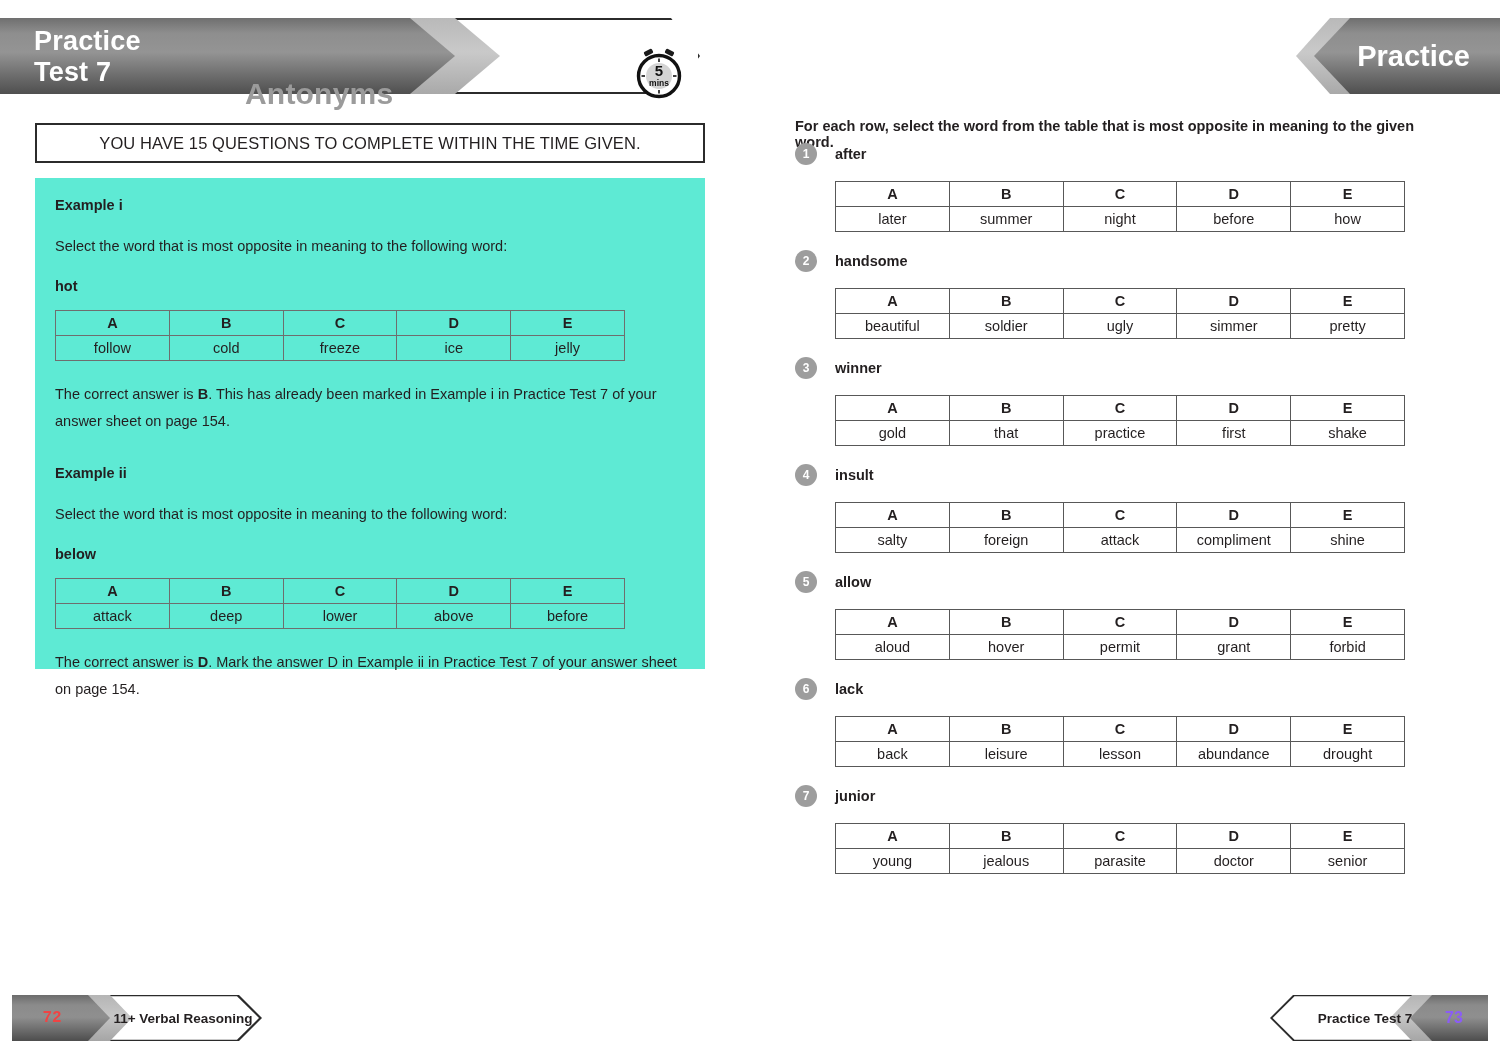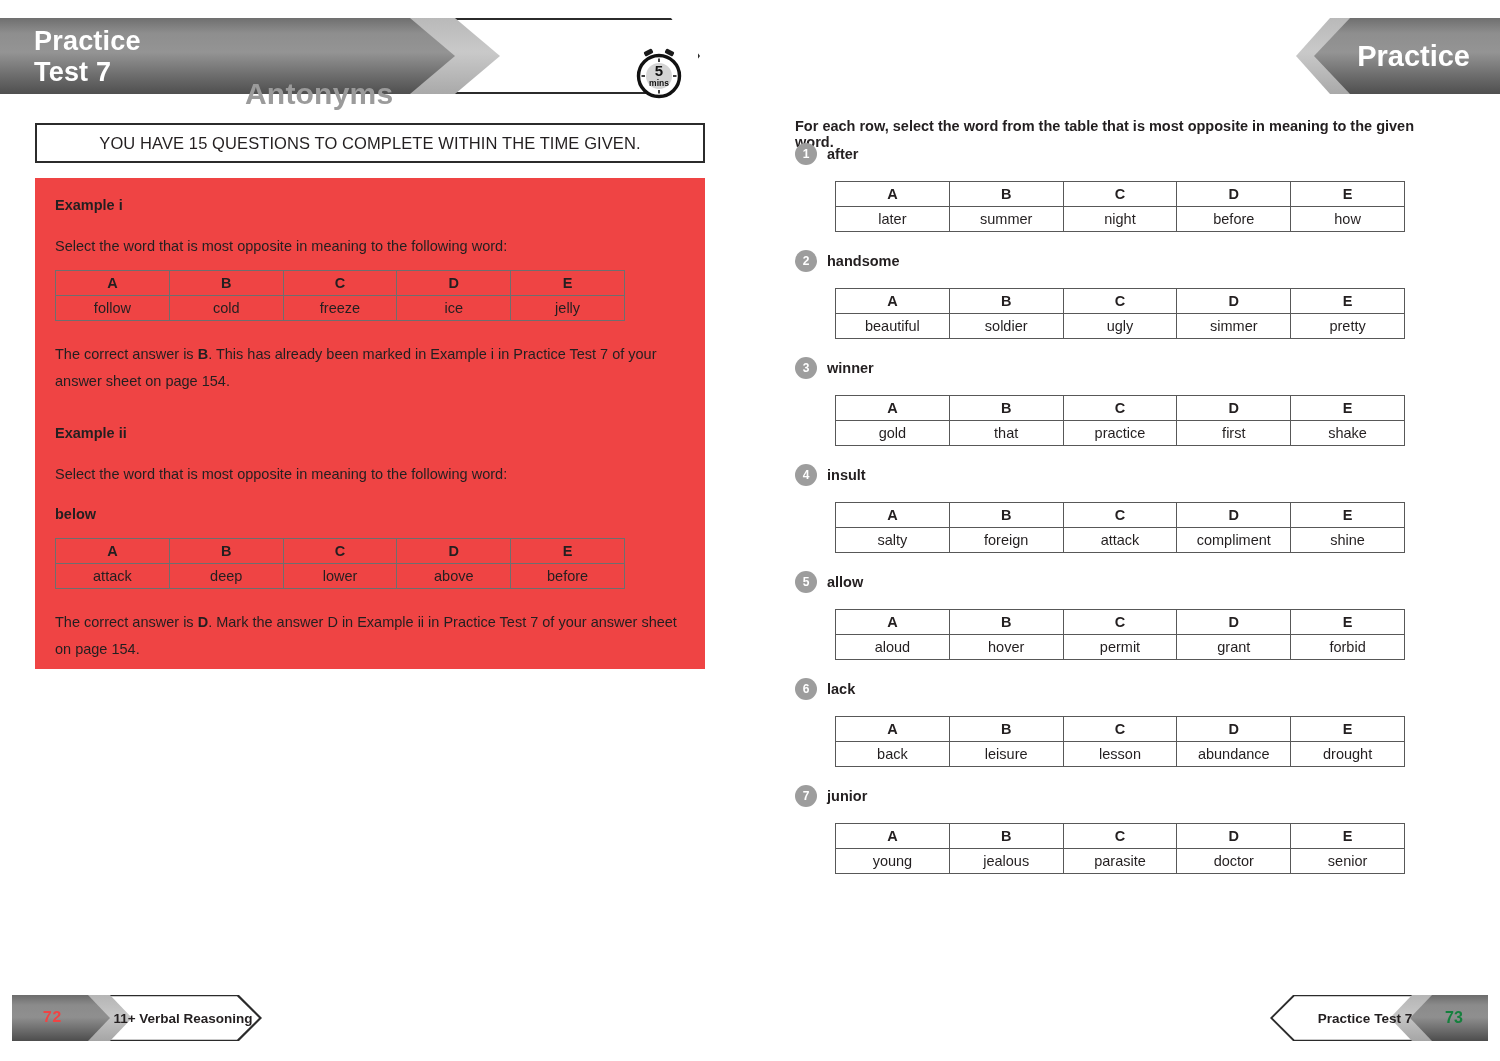--- a/index.html
+++ b/index.html
@@ -51,21 +51,21 @@
 
   
   .notice {
     position: absolute; left: 35px; top: 123px; width: 670px; height: 40px;
     border: 2px solid #2b2b2b; background: #fff;
     display: flex; align-items: center; justify-content: center;
     font-size: 16.5px; letter-spacing: .1px; text-align: center;
   }
   .examples {
     position: absolute; left: 35px; top: 178px; width: 670px; height: 491px;
-    background: #ef4444; padding: 16px 20px 0 20px;
+    background: #5eead4; padding: 16px 20px 0 20px;
   }
   .ex-h { font-size: 14.5px; font-weight: bold; margin-top: 3px; }
   .ex-p { font-size: 14.5px; margin-top: 25px; }
   .ex-word { font-size: 14.5px; font-weight: bold; margin-top: 24px; }
   .ex-note { font-size: 14.5px; line-height: 27px; margin-top: 20px; }
   .ex-note b { font-weight: bold; }
 
   
   table.opt {
     border-collapse: collapse; table-layout: fixed;
@@ -110,21 +110,21 @@
   .qitem { position: relative; margin-bottom: 18px; }
   .qitem:last-child { margin-bottom: 0; }
   .qrow { display: flex; align-items: center; height: 22px; }
   .qnum {
     width: 22px; height: 22px; border-radius: 50%;
     background: #9d9d9d; color: #ffffff;
     font-size: 12px; font-weight: bold;
     display: flex; align-items: center; justify-content: center;
     flex: 0 0 auto;
   }
-  .qword { margin-left: 10px; font-size: 14.5px; font-weight: bold; }
+  .qword { margin-left: 18px; font-size: 14.5px; font-weight: bold; }
   .qtable-wrap { margin-left: 40px; }
 
   
   .lfoot { position: absolute; left: 12px; top: 995px; width: 250px; height: 46px; }
   .lfoot-outline {
     position: absolute; left: 0; top: 0; width: 250px; height: 46px;
     background: #2b2b2b;
     clip-path: polygon(0 0, 227px 0, 250px 23px, 227px 46px, 0 46px);
   }
   .lfoot-outline-in {
@@ -175,21 +175,21 @@
     clip-path: polygon(22px 0, 78px 0, 78px 46px, 22px 46px, 0 23px);
   }
   .rfoot-txt {
     position: absolute; left: 20px; top: 0; width: 150px; height: 46px;
     display: flex; align-items: center; justify-content: center;
     font-weight: bold; font-size: 13.5px;
   }
   .rfoot-page {
     position: absolute; left: 150px; top: 0; width: 68px; height: 46px;
     display: flex; align-items: center; justify-content: center;
-    color: #15803d; font-weight: bold; font-size: 16px;
+    color: #8b5cf6; font-weight: bold; font-size: 16px;
   }
 </style>
 </head>
 <body>
 
 <div class="spread">
 
   <div class="lhead">
     <div class="lhead-outline"></div>
     <div class="lhead-outline-inner"></div>
@@ -219,20 +219,21 @@
 
   <div class="notice">
     <span>YOU HAVE 15 QUESTIONS TO COMPLETE WITHIN THE TIME GIVEN.</span>
   </div>
 
   <div class="examples">
 
     <div>
       <div class="ex-h">Example i</div>
       <div class="ex-p">Select the word that is most opposite in meaning to the following word:</div>
+      <div class="ex-word">hot</div>
       <table class="opt ex">
         <thead>
           <tr>
             <td>A</td>
             <td>B</td>
             <td>C</td>
             <td>D</td>
             <td>E</td>
           </tr>
         </thead>

